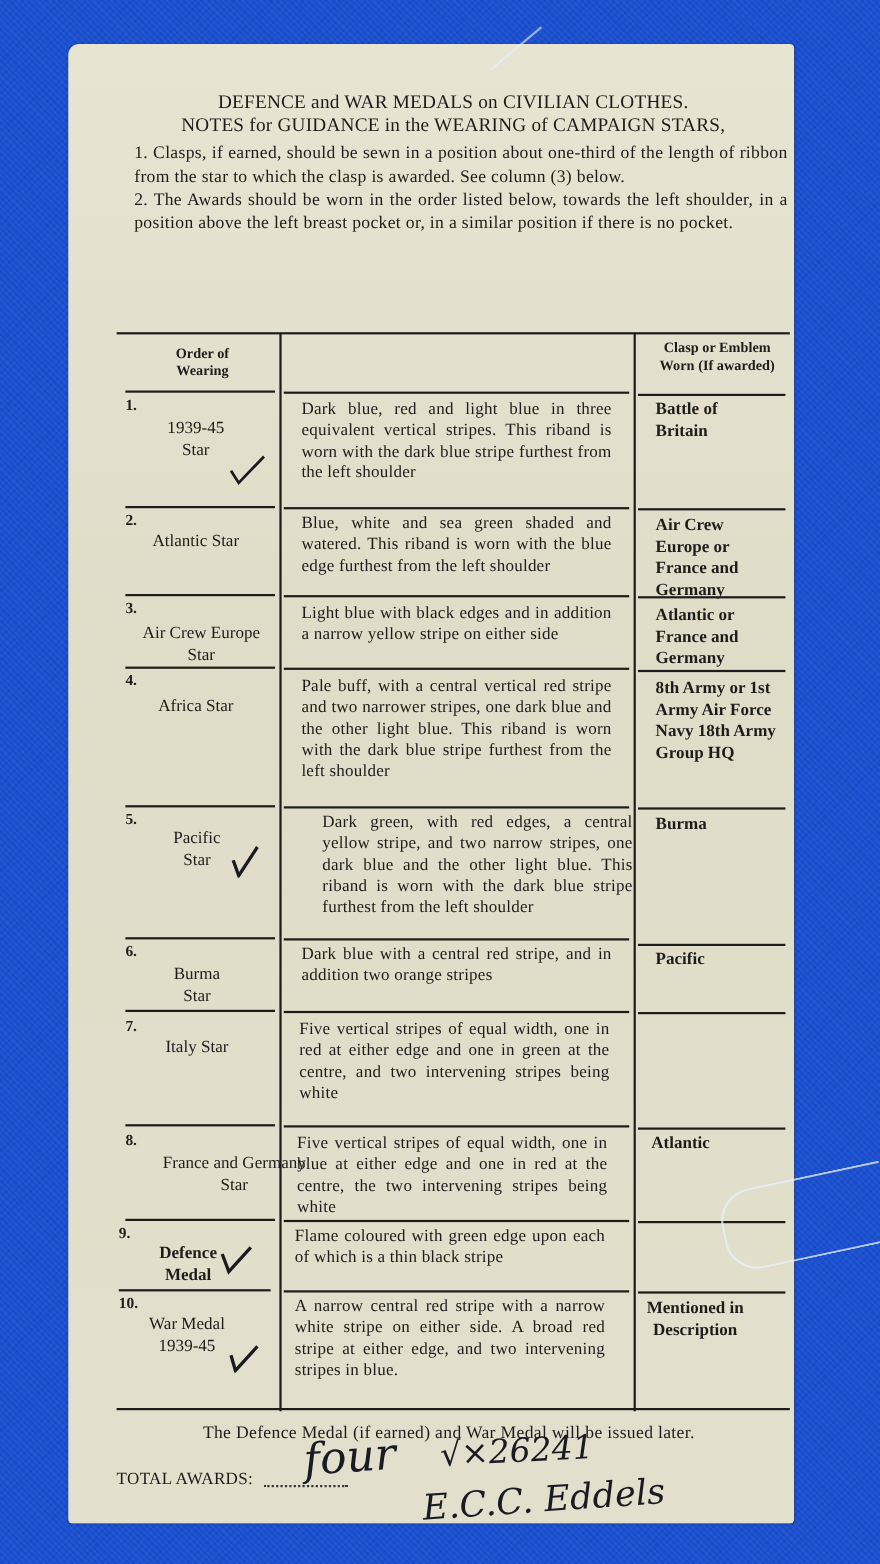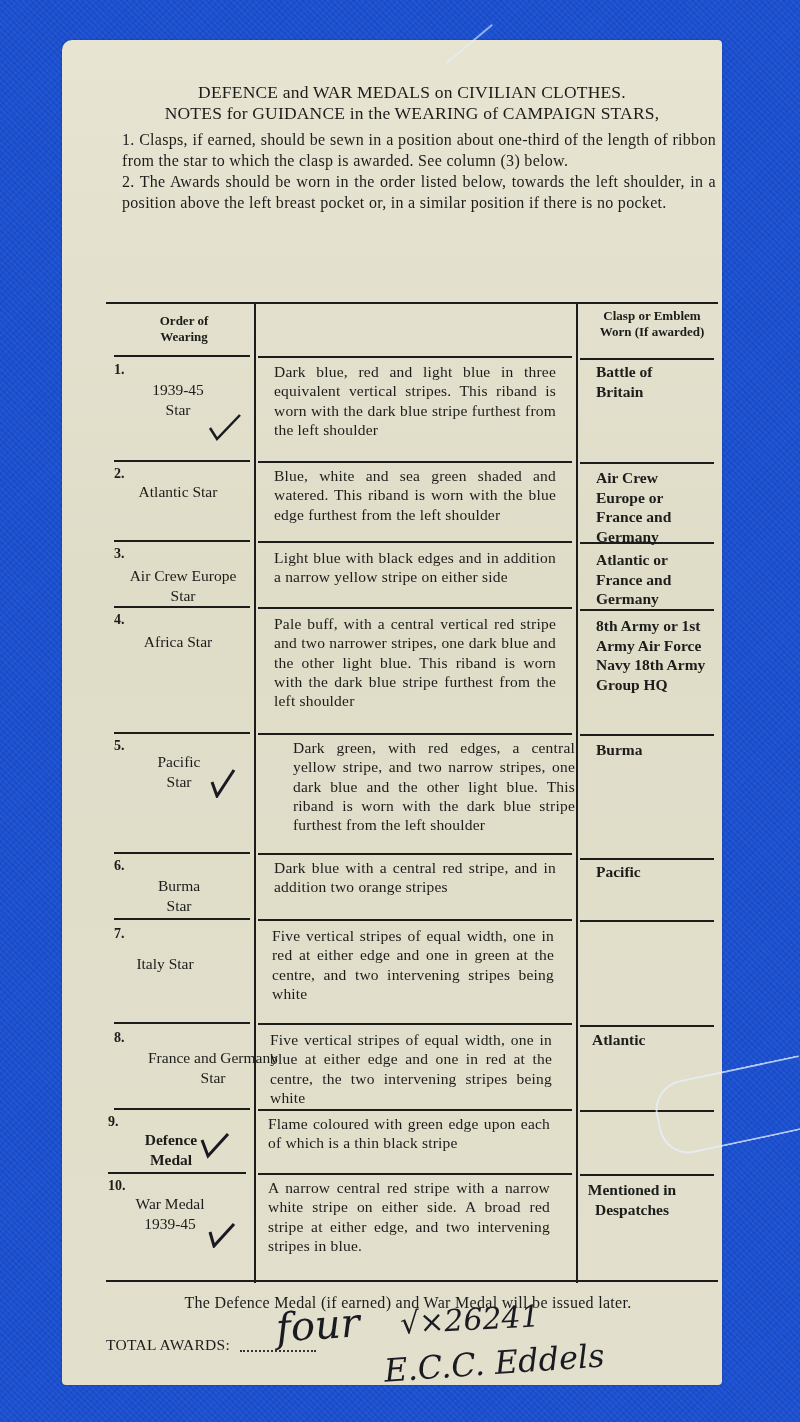--- a/index.html
+++ b/index.html
@@ -127,21 +127,21 @@
     <div class="cell name" style="left:82px;top:836px;width:70px;">Burma Star</div>
     <div class="cell desc" style="left:212px;top:818px;width:282px;">Dark blue with a central red stripe, and in addition two orange stripes</div>
     <div class="cell clasp" style="left:534px;top:822px;width:100px;">Pacific</div>
   </div>
   <div class="rule" style="left:52px;top:878px;width:136px;height:1.5px;"></div>
   <div class="rule" style="left:196px;top:879px;width:314px;height:1.5px;"></div>
   <div class="rule" style="left:518px;top:880px;width:134px;height:1.5px;"></div>
 
   <div>
     <div class="cell num" style="left:52px;top:886px;">7.</div>
-    <div class="cell name" style="left:68px;top:902px;width:70px;margin-top:12px;">Italy Star</div>
+    <div class="cell name" style="left:82px;top:902px;width:70px;">Italy Star</div>
     <div class="cell desc" style="left:210px;top:886px;width:282px;">Five vertical stripes of equal width, one in red at either edge and one in green at the centre, and two intervening stripes being white</div>
     <div class="cell clasp" style="left:534px;top:890px;width:100px;"></div>
   </div>
   <div class="rule" style="left:52px;top:982px;width:136px;height:1.5px;"></div>
   <div class="rule" style="left:196px;top:983px;width:314px;height:1.5px;"></div>
   <div class="rule" style="left:518px;top:985px;width:134px;height:1.5px;"></div>
 
   <div>
     <div class="cell num" style="left:52px;top:990px;">8.</div>
     <div class="cell name" style="left:56px;top:1008px;width:130px;margin-left:30px;">France and Germany Star</div>
@@ -162,21 +162,21 @@
       <path d="M4 10 L10 26 L30 4" fill="none" stroke="#1a1a22" stroke-width="3"></path>
     </svg>
   <div class="rule" style="left:46px;top:1132px;width:138px;height:1.5px;"></div>
   <div class="rule" style="left:196px;top:1133px;width:314px;height:1.5px;"></div>
   <div class="rule" style="left:518px;top:1134px;width:134px;height:1.5px;"></div>
 
   <div>
     <div class="cell num" style="left:46px;top:1138px;">10.</div>
     <div class="cell name" style="left:60px;top:1154px;width:96px;">War Medal 1939-45</div>
     <div class="cell desc" style="left:206px;top:1138px;width:282px;">A narrow central red stripe with a narrow white stripe on either side.  A broad red stripe at either edge, and two intervening stripes in blue.</div>
-    <div class="cell clasp" style="left:522px;top:1140px;width:96px;text-align:center;">Mentioned in Despatches</div>
+    <div class="cell clasp" style="left:522px;top:1140px;width:96px;text-align:center;">Mentioned in Description</div>
   </div>
   <svg class="check" style="left:144px;top:1178px;" viewBox="0 0 34 30">
       <path d="M4 14 L8 28 L28 6" fill="none" stroke="#1a1a22" stroke-width="3"></path>
     </svg>
 
   <div class="footer">The Defence Medal (if earned) and War Medal will be issued later.</div>
   <div class="total">TOTAL AWARDS:</div>
   <div class="dots"></div>
 
   <div class="hand" style="left:214px;top:1262px;font-size:40px;transform:rotate(-4deg);">four</div>

